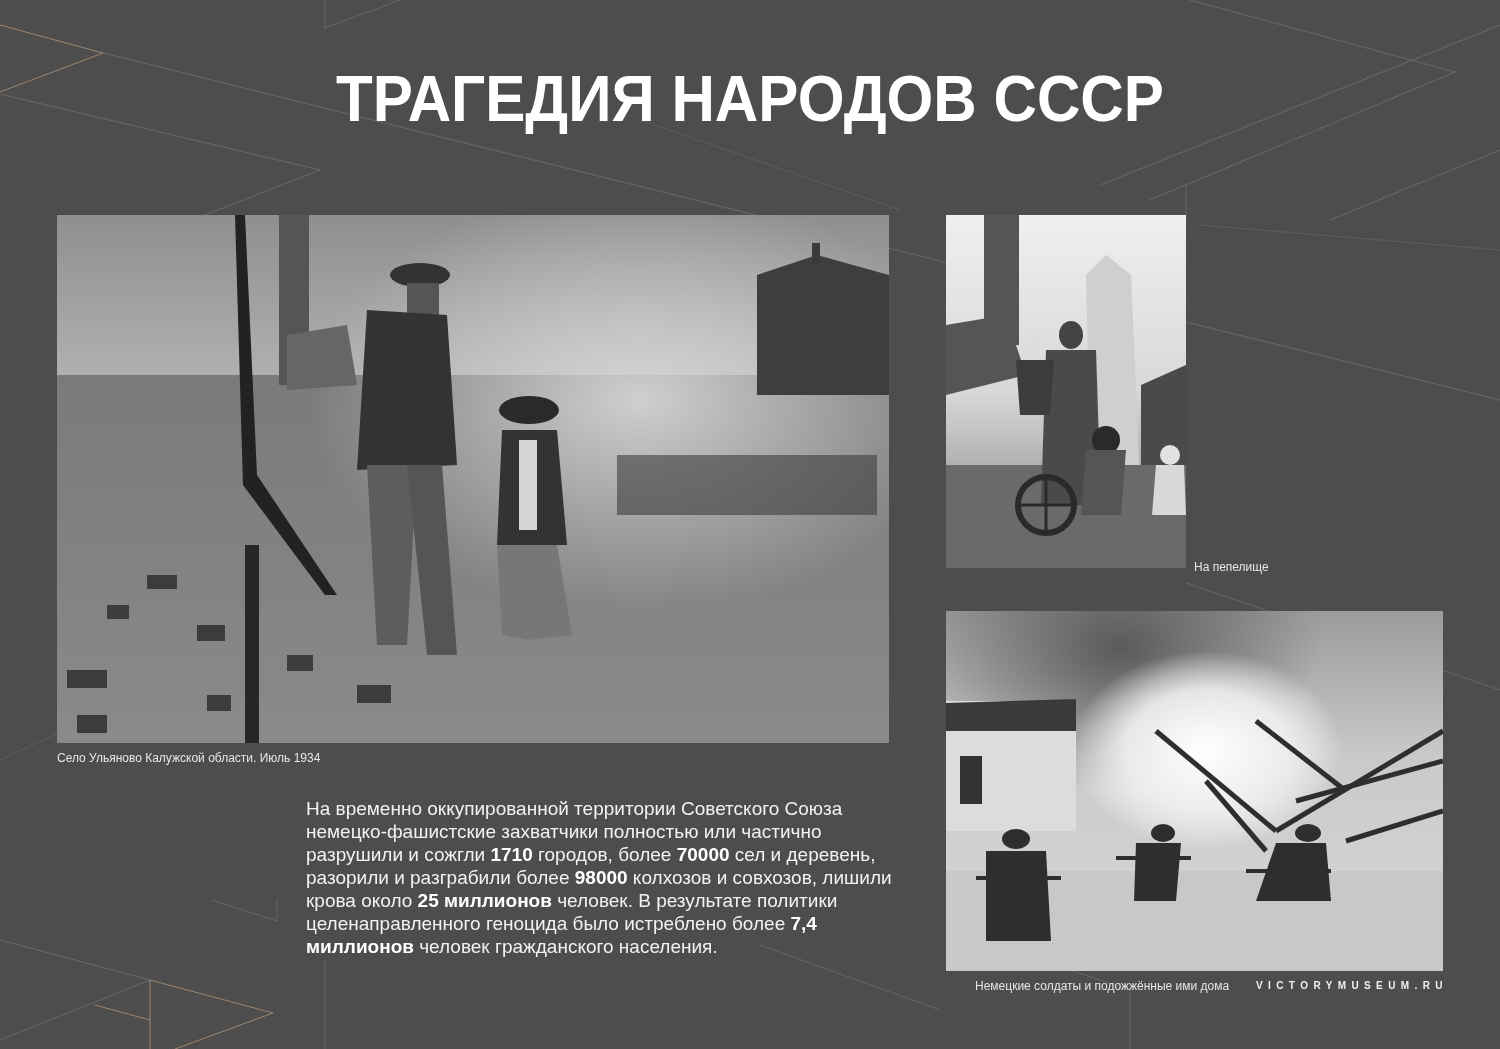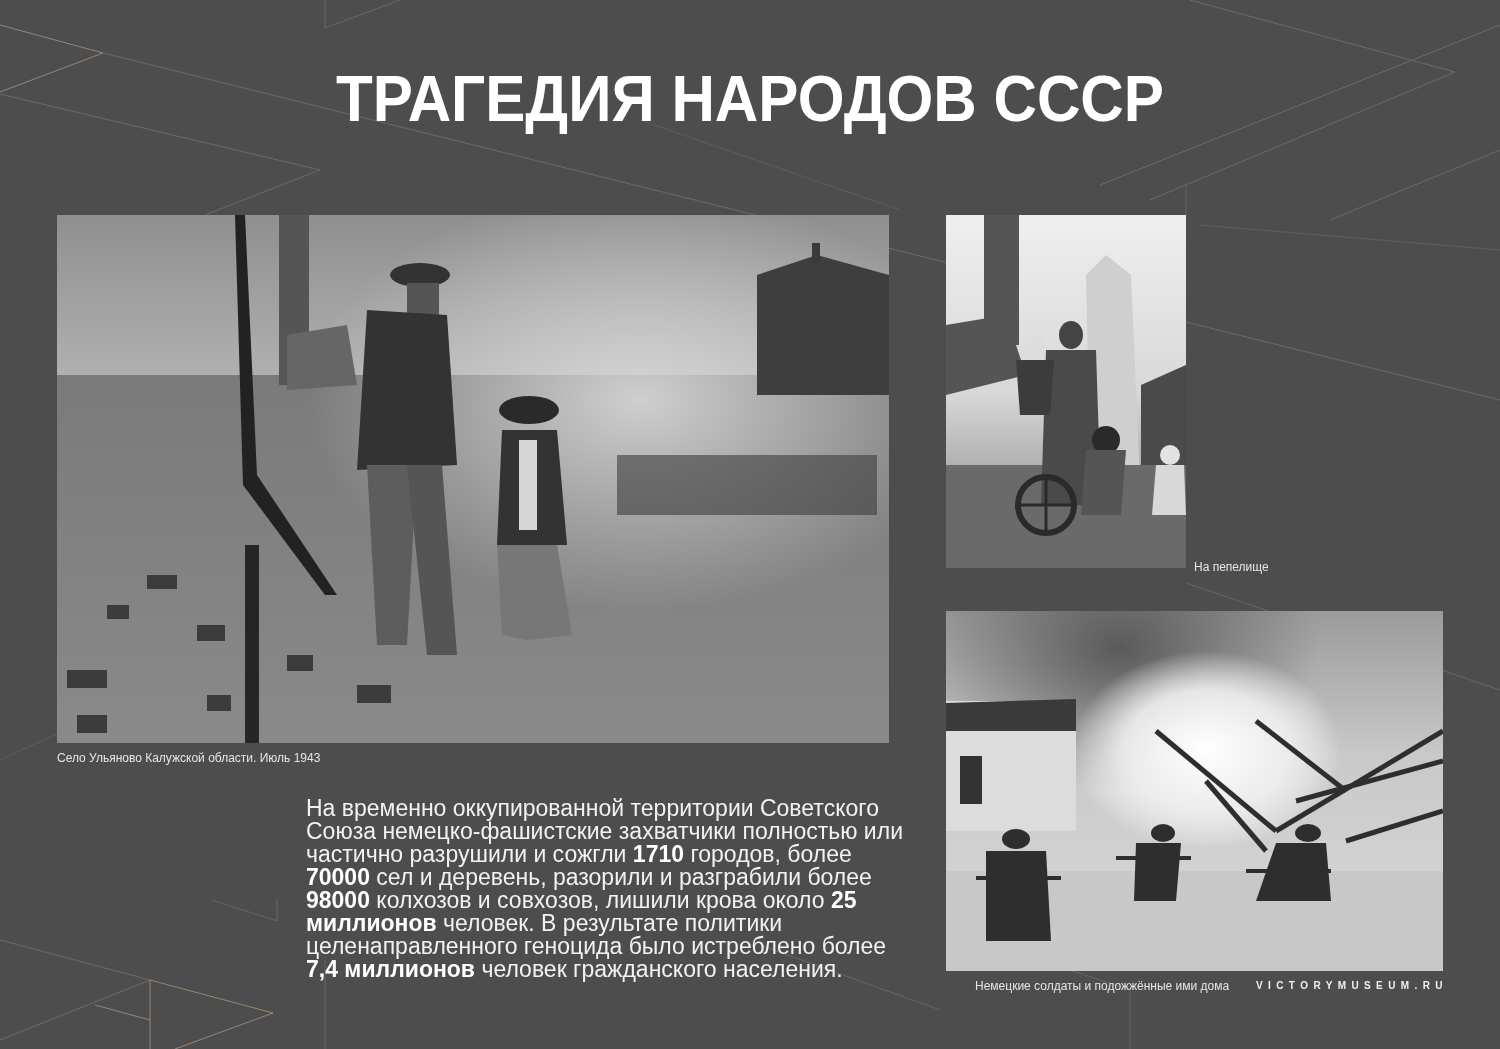--- a/index.html
+++ b/index.html
@@ -13,21 +13,21 @@
   .title {
     position:absolute; left:0; top:62px; width:1500px; text-align:center;
     font-size:64px; font-weight:bold; letter-spacing:0px; color:#ffffff;
     transform:scaleX(0.94); transform-origin:center;
   }
   .photo { position:absolute; overflow:hidden; background:#888; }
   .photo svg { display:block; width:100%; height:100%; }
   .caption { position:absolute; font-size:12px; color:#e6e6e6; white-space:nowrap; }
   .body-text {
     position:absolute; left:306px; top:797px; width:600px;
-    font-size:23px; line-height:23px; color:#f2f2f2;
+    font-size:19px; line-height:23px; color:#f2f2f2;
   }
   .body-text b { font-weight:bold; color:#ffffff; }
   .brand {
     position:absolute; left:1256px; top:980px; font-size:10px; font-weight:bold;
     letter-spacing:5.4px; color:#f0f0f0;
   }
 </style>
 </head>
 <body>
 
@@ -106,21 +106,21 @@
     <polygon points="310,95 390,100 400,250 300,255" fill="#333"></polygon>
     <polygon points="310,250 360,250 350,430 320,430" fill="#5d5d5d"></polygon>
     <polygon points="350,250 385,250 400,440 370,440" fill="#555"></polygon>
 
     <ellipse cx="472" cy="195" rx="30" ry="14" fill="#2a2a2a"></ellipse>
     <polygon points="445,215 500,215 510,330 440,330" fill="#333"></polygon>
     <rect x="462" y="225" width="18" height="90" fill="#d6d6d6"></rect>
     <polygon points="440,330 500,330 515,420 470,425 445,420" fill="#777"></polygon>
   </svg>
 </div>
-<div class="caption" style="left:57px; top:751px;">Село Ульяново Калужской области. Июль 1943</div>
+<div class="caption" style="left:57px; top:751px;">Село Ульяново Калужской области. Июль 1934</div>
 
 <div class="photo" style="left:946px; top:215px; width:240px; height:353px;">
   <svg viewBox="0 0 240 353" preserveAspectRatio="none">
     <defs>
       <linearGradient id="sky2" x1="0" y1="0" x2="0" y2="1">
         <stop offset="0" stop-color="#efefef"></stop>
         <stop offset="0.5" stop-color="#d8d8d8"></stop>
         <stop offset="1" stop-color="#7a7a7a"></stop>
       </linearGradient>
     </defs>

